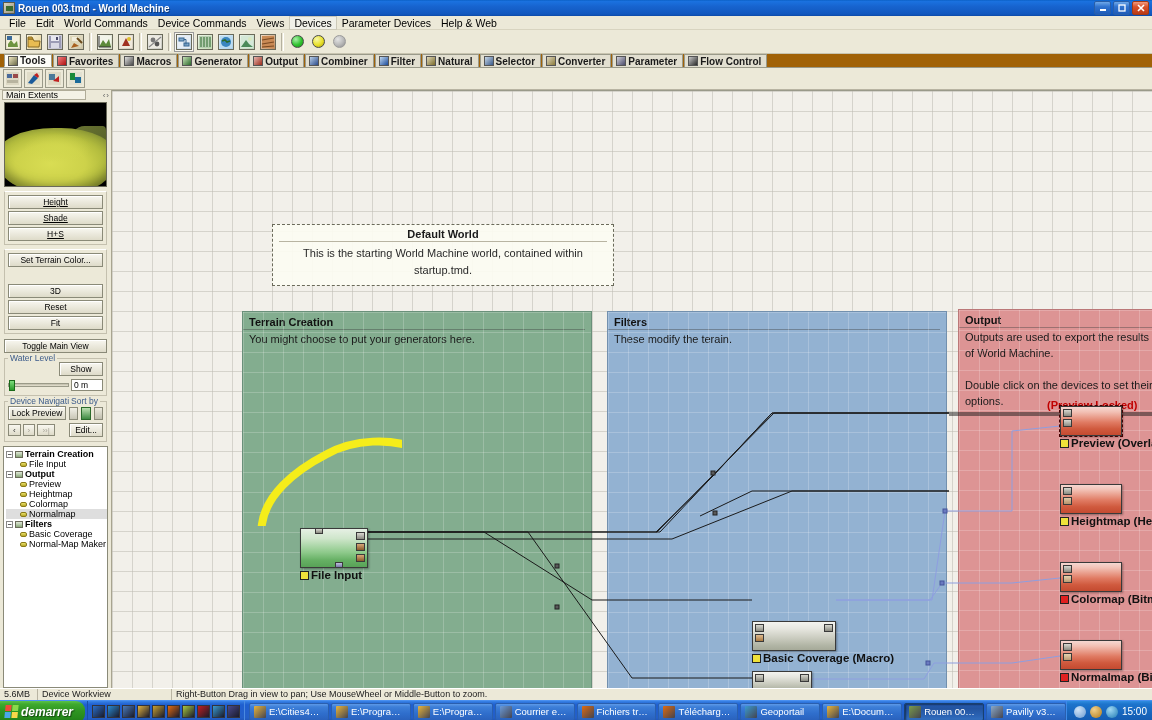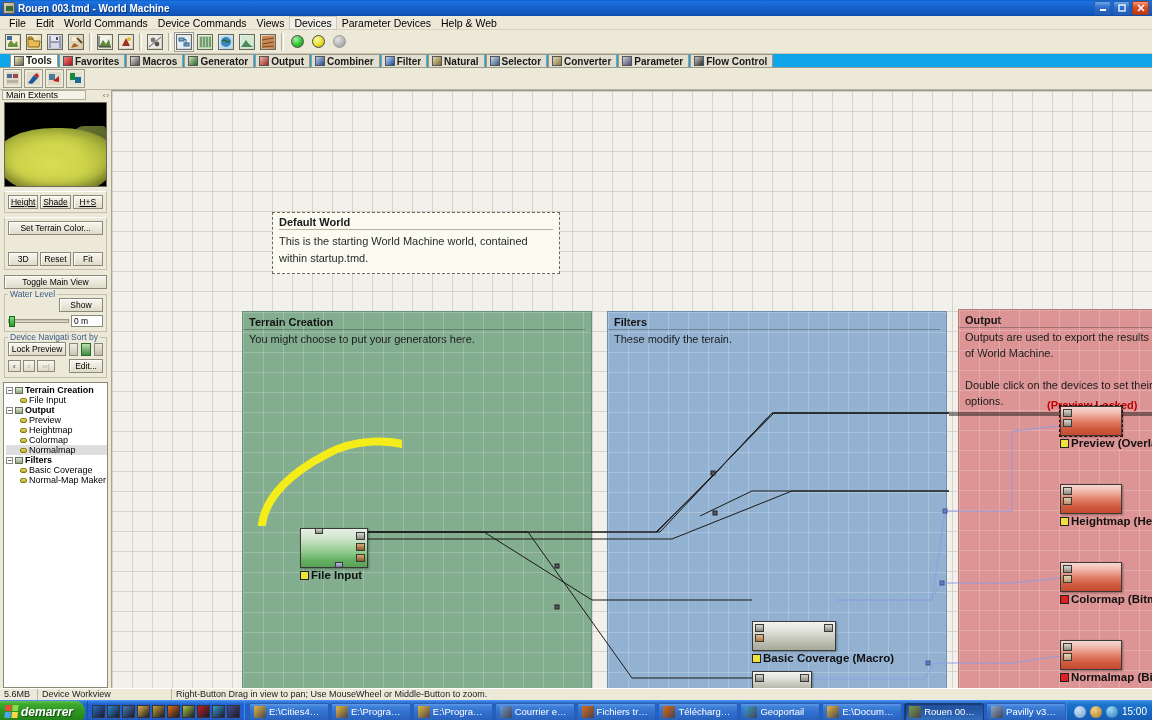--- a/index.html
+++ b/index.html
@@ -52,22 +52,22 @@
     display:flex; align-items:center; padding-left:3px; gap:1px;
   }
   .tbtn{ width:20px;height:20px; display:flex;align-items:center;justify-content:center;
          border:1px solid transparent; position:relative;}
   .tbtn.sel{ border:1px solid #9a9a9a; background:#f7f6ef;}
   .tsep{ width:3px;height:18px; border-left:1px solid #b5b1a0; border-right:1px solid #fff; margin:0 2px;}
   .ico{ width:16px;height:16px; border:1px solid #6a6a5a; display:block; position:relative; overflow:hidden;}
   .ball{ width:13px;height:13px;border-radius:50%; border:1px solid #4a4a4a;}
   
   #tabstrip{
-    height:14px; background:#0ea5e9; display:flex; align-items:stretch;
-    border-bottom:1px solid #9a9a8a; padding-left:10px; font-size:10px;
+    height:14px; background:#a16207; display:flex; align-items:stretch;
+    border-bottom:1px solid #9a9a8a; padding-left:4px; font-size:10px;
   }
   .tab{
     display:flex;align-items:center; gap:2px; padding:0 5px 0 3px;
     border:1px solid #9a9a8a; border-bottom:none; background:#e2dfd0;
     margin-right:1px; white-space:nowrap; font-weight:bold; color:#1a1a1a;
   }
   .tab.active{ background:#fdfdf8; border-bottom:1px solid #fdfdf8; }
   .tabico{ width:10px;height:10px; border:1px solid #555; display:inline-block; flex:none;}
   
   #subtoolbar{
@@ -107,21 +107,21 @@
     background:radial-gradient(ellipse at 50% 50%, rgba(210,216,78,.9), rgba(160,172,60,0) 70%);
   }
   .terraindark{
     position:absolute; right:0; top:28%; width:36%; height:52%;
     background:linear-gradient(135deg,#6b7533,#4f5a25);
     border-radius:40% 10% 30% 50%;
   }
   .grp{
     margin:4px 4px 0 4px; border:1px solid #c4c0ae; border-top-color:#fff; padding:3px;
   }
-  .rowbtns{ display:flex; gap:2px; justify-content:center;}
+  .rowbtns{ display:flex; gap:2px; justify-content:center;flex-direction:column;}
   .wbtn{
     border:1px solid #8a8a78; background:linear-gradient(180deg,#f8f7f0,#dedbc9);
     font-size:8.5px; padding:1px 0; text-align:center; color:#000; flex:1;
     box-shadow: inset 1px 1px 0 #fff;
   }
   .wbtn.wide{ width:100%; }
   .wbtn.u{ text-decoration:underline; }
   .fieldset{
     margin:5px 4px 0 4px; border:1px solid #c4c0ae; padding:3px 3px 4px 3px; position:relative;
   }
@@ -655,21 +655,21 @@
       <rect x="443" y="514" width="4" height="4" fill="#5a5a5a" stroke="#222"></rect>
 
       <path d="M724 509 L820 509 L833 420 L900 420 L900 340 L948 335" fill="none" stroke="#8e9ee0" stroke-width="1"></path>
       <path d="M724 509 L818 509 L830 492 L900 492 L948 487" fill="none" stroke="#8e9ee0" stroke-width="1"></path>
       <path d="M700 588 L812 588 L822 572 L900 572 L948 565" fill="none" stroke="#8e9ee0" stroke-width="1"></path>
       <rect x="831" y="418" width="4" height="4" fill="#6a7ac0" stroke="#44549a"></rect>
       <rect x="828" y="490" width="4" height="4" fill="#6a7ac0" stroke="#44549a"></rect>
       <rect x="814" y="570" width="4" height="4" fill="#6a7ac0" stroke="#44549a"></rect>
     </svg>
 
-    <div class="noteframe" style="left:160px;top:121px;width:288px;height:62px;">
+    <div class="noteframe" style="left:160px;top:133px;width:342px;height:62px;text-align:center;">
       <div class="note-title">Default World</div>
       <div class="note-body">This is the starting World Machine world, contained within startup.tmd.</div>
     </div>
 
     <div class="node" style="left:188px;top:437px;">
       <div class="node-box green" style="width:68px;height:40px">
         <div class="port topnub"></div>
         <div class="port botnub"></div>
         <div class="port out" style="top:3px;"></div>
         <div class="port out brown" style="top:14px;left:auto;right:2px;background:linear-gradient(180deg,#d8a878,#8a5a2a)"></div>

